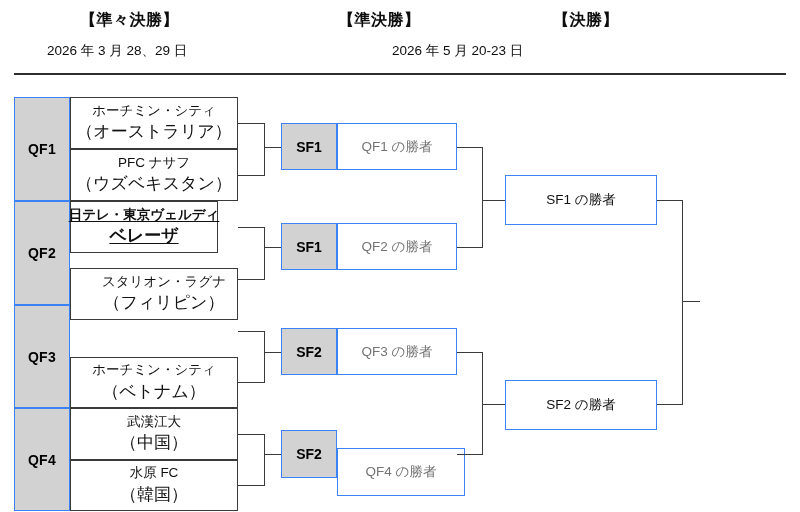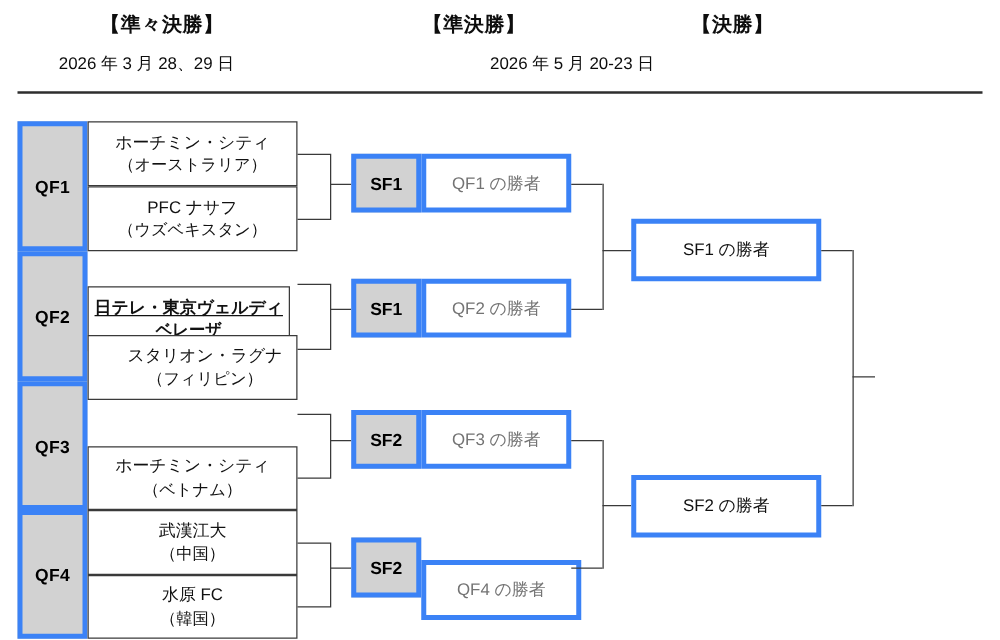--- a/index.html
+++ b/index.html
@@ -43,21 +43,21 @@
     top: 73px;
     width: 772px;
     height: 0;
     border-top: 2px solid #2e2e2e;
   }
 
   
   .box {
     position: absolute;
     box-sizing: border-box;
-    border: 4px solid #3b82f6;
+    border: 1px solid #3b82f6;
     background: #ffffff;
     display: flex;
     align-items: center;
     justify-content: center;
     text-align: center;
   }
   .box.gray {
     background: #d2d2d2;
   }
 
@@ -81,21 +81,21 @@
     justify-content: center;
     text-align: center;
     line-height: 1.45;
   }
   .team-name {
     font-size: 13.5px;
     color: #111111;
     white-space: nowrap;
   }
   .team-country {
-    font-size: 13px;
+    font-size: 17px;
     color: #111111;
     white-space: nowrap;
   }
   .team-country.small {
     font-size: 10.5px;
   }
   .team-cell.highlight .team-name,
   .team-cell.highlight .team-country {
     font-weight: bold;
     text-decoration: underline;
@@ -165,21 +165,21 @@
 
   <div class="team-cell" style="left:70px; top:97px; width:168px; height:52px;">
     <span class="team-name">ホーチミン・シティ</span>
     <span class="team-country">（オーストラリア）</span>
   </div>
   <div class="team-cell" style="left:70px; top:149px; width:168px; height:52px;">
     <span class="team-name">PFC ナサフ</span>
     <span class="team-country">（ウズベキスタン）</span>
   </div>
 
-  <div class="team-cell highlight" style="left:70px; top:201px; width:162px; height:52px;margin-top:28px;">
+  <div class="team-cell highlight" style="left:70px; top:201px; width:148px; height:52px;">
     <span class="team-name">日テレ・東京ヴェルディ</span>
     <span class="team-country">ベレーザ</span>
   </div>
   <div class="team-cell" style="left:70px; top:268px; width:168px; height:52px;padding-left:20px;">
     <span class="team-name">スタリオン・ラグナ</span>
     <span class="team-country">（フィリピン）</span>
   </div>
 
   <div class="team-cell" style="left:70px; top:357px; width:168px; height:51px;">
     <span class="team-name">ホーチミン・シティ</span>

